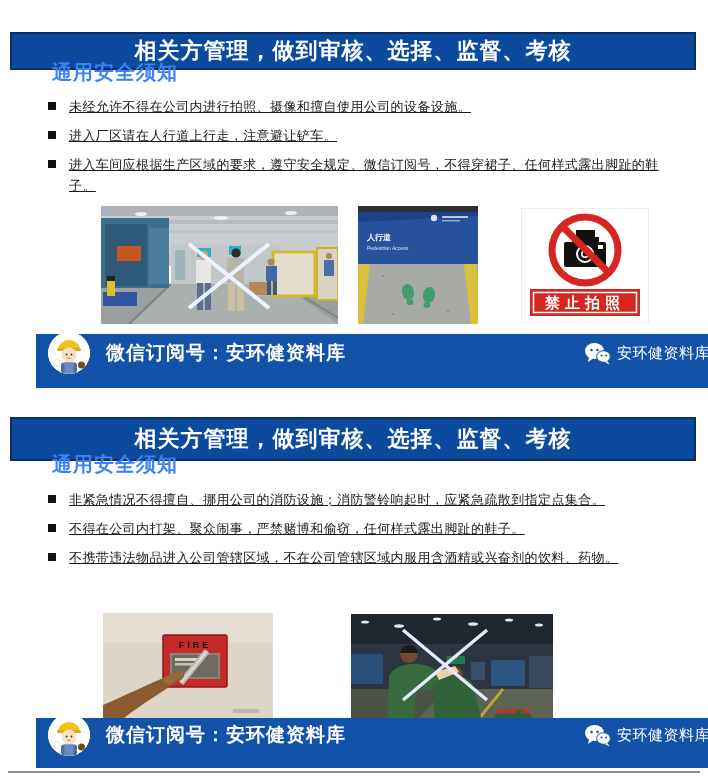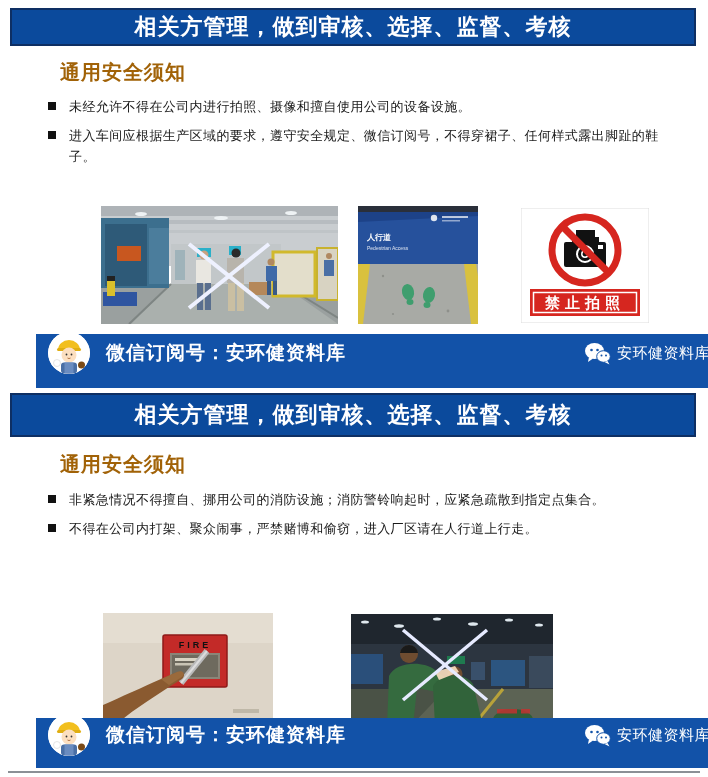--- a/index.html
+++ b/index.html
@@ -4,40 +4,40 @@
 <style>
   html,body{margin:0;padding:0;background:#ffffff;}
   .page{
     position:relative;width:708px;height:777px;margin:0 auto;background:#ffffff;
     font-family:"Liberation Sans","DejaVu Sans",sans-serif;overflow:hidden;
   }
   
   .banner{
     position:absolute;left:10px;width:686px;background:#0b4a9c;
     border:2px solid #0e2f63;box-sizing:border-box;
-    display:flex;align-items:center;justify-content:center;
+    display:flex;align-items:center;justify-content:center;margin-top:24px;
   }
   .banner1{top:8px;height:38px;}
   .banner2{top:393px;height:44px;}
   .banner span{
     color:#ffffff;font-weight:bold;font-size:22px;letter-spacing:1px;white-space:nowrap;
   }
   
   .heading{
-    position:absolute;left:60px;margin:0;color:#a16207;font-size:20px;font-weight:bold;letter-spacing:1px;
+    position:absolute;left:52px;margin:0;color:#3b82f6;font-size:20px;font-weight:bold;letter-spacing:1px;
   }
   .heading1{top:59px;}
   .heading2{top:451px;}
   
   .bullets{position:absolute;left:48px;margin:0;padding:0;list-style:none;width:612px;}
   .bullets1{top:96px;}
   .bullets2{top:489px;}
   .bullet{display:flex;align-items:flex-start;margin-bottom:8px;}
   .sq{flex:0 0 auto;width:8px;height:8px;background:#111111;margin:6px 13px 0 0;}
-  .btext{font-size:13px;line-height:21px;color:#1a1a1a;letter-spacing:0.4px;}
+  .btext{font-size:13px;line-height:21px;color:#1a1a1a;letter-spacing:0.4px;text-decoration:underline;}
   
   figure{margin:0;padding:13px;position:absolute;}
   .factory{left:88px;top:193px;width:237px;height:118px;}
   .walkway{left:345px;top:193px;width:120px;height:118px;}
   .nophoto{left:508px;top:195px;width:128px;height:115px;}
   .firealarm{left:90px;top:600px;width:170px;height:113px;}
   .fight{left:338px;top:601px;width:202px;height:112px;}
   figure svg{display:block;width:100%;height:100%;}
   
   .bar{
@@ -66,20 +66,24 @@
   <header class="banner banner1">
     <span>相关方管理，做到审核、选择、监督、考核</span>
   </header>
 
   <h2 class="heading heading1">通用安全须知</h2>
 
   <ul class="bullets bullets1">
     <li class="bullet">
       <span class="sq"></span>
       <span class="btext">未经允许不得在公司内进行拍照、摄像和擅自使用公司的设备设施。</span>
+    </li>
+    <li class="bullet">
+      <span class="sq"></span>
+      <span class="btext">进入厂区请在人行道上行走，注意避让铲车。</span>
     </li>
     <li class="bullet">
       <span class="sq"></span>
       <span class="btext">进入车间应根据生产区域的要求，遵守安全规定、微信订阅号，不得穿裙子、任何样式露出脚趾的鞋子。</span>
     </li>
   </ul>
 
   <figure class="factory">
     <svg viewBox="0 0 237 118" preserveAspectRatio="none">
       <rect x="0" y="0" width="237" height="60" fill="#c9cdd0"></rect>
@@ -212,21 +216,25 @@
 
   <h2 class="heading heading2">通用安全须知</h2>
 
   <ul class="bullets bullets2">
     <li class="bullet">
       <span class="sq"></span>
       <span class="btext">非紧急情况不得擅自、挪用公司的消防设施；消防警铃响起时，应紧急疏散到指定点集合。</span>
     </li>
     <li class="bullet">
       <span class="sq"></span>
-      <span class="btext">不得在公司内打架、聚众闹事，严禁赌博和偷窃，进入厂区请在人行道上行走。</span>
+      <span class="btext">不得在公司内打架、聚众闹事，严禁赌博和偷窃，任何样式露出脚趾的鞋子。</span>
+    </li>
+    <li class="bullet">
+      <span class="sq"></span>
+      <span class="btext">不携带违法物品进入公司管辖区域，不在公司管辖区域内服用含酒精或兴奋剂的饮料、药物。</span>
     </li>
   </ul>
 
   <figure class="firealarm">
     <svg viewBox="0 0 170 113" preserveAspectRatio="none">
       <rect x="0" y="0" width="170" height="113" fill="#ddd5c8"></rect>
       <rect x="0" y="0" width="170" height="30" fill="#e4ddd1"></rect>
       <rect x="60" y="22" width="64" height="52" rx="2" fill="#c32a28" stroke="#8e1a18" stroke-width="1.5"></rect>
       <text x="92" y="35" font-size="9" font-weight="bold" fill="#111111" text-anchor="middle" letter-spacing="3">FIRE</text>
       <rect x="67" y="40" width="50" height="26" fill="#8a8578"></rect>

